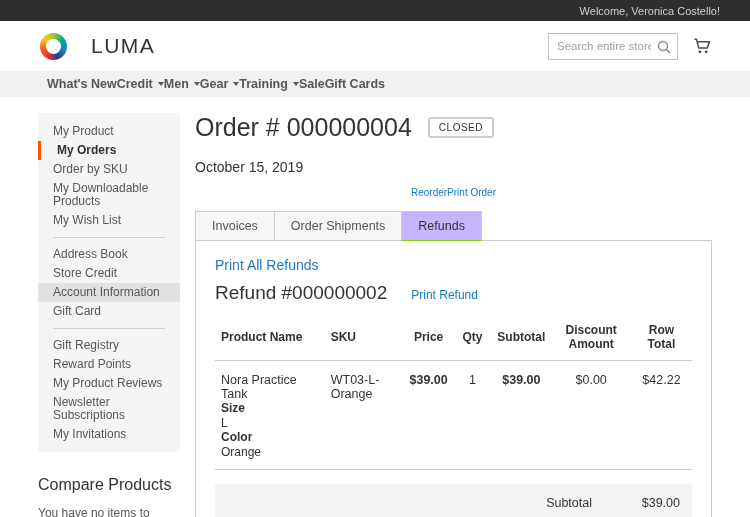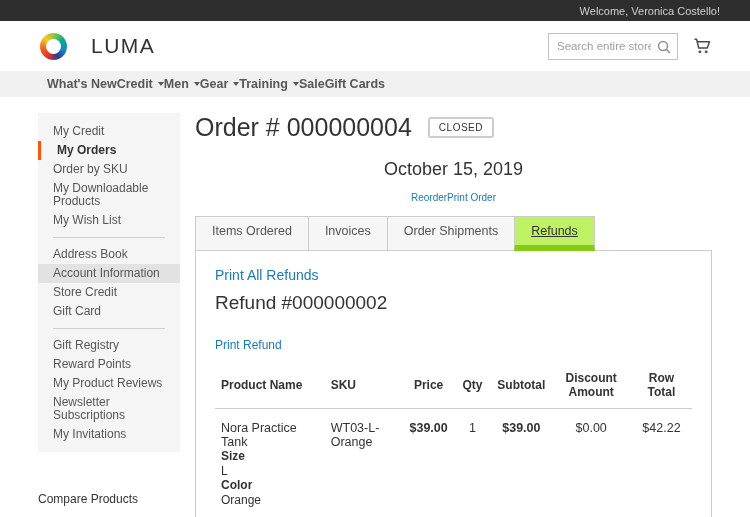--- a/index.html
+++ b/index.html
@@ -37,42 +37,42 @@
     border-right:3.5px solid transparent; border-top:4px solid #575757; display:inline-block; }
 
   
   .page { display:flex; padding:16px 38px 0 38px; gap:15px; }
   .sidebar { width:142px; flex-shrink:0; }
   .side-block { background:#f5f5f5; padding:9px 0 8px; }
   .side-item { font-size:12px; color:#575757; padding:3px 15px; cursor:pointer; line-height:13px; }
   .side-item.current { border-left:3px solid #ff5501; padding-left:16px; font-weight:bold; color:#333; }
   .side-item.hovered { background:#e2e2e2; }
   .side-divider { border-top:1px solid #d1d1d1; margin:7px 15px; }
-  .side-heading { font-size:12px; color:#333; font-weight:400; margin:40px 0 12px; }
+  .side-heading { font-size:16px; color:#333; font-weight:400; margin:24px 0 12px; }
   .side-text { font-size:12px; color:#575757; }
 
   
   .main { flex:1; min-width:0; }
   .order-header { display:flex; align-items:center; gap:16px; }
   .order-title { font-size:25px; font-weight:300; color:#333; }
   .status-badge { border:2px solid #ccc; border-radius:3px; font-size:10px; padding:3px 9px;
     color:#333; letter-spacing:0.5px; }
-  .order-date { font-size:18px; color:#333; margin:17px 0 12px;text-align:center; }
+  .order-date { font-size:14px; color:#333; margin:17px 0 12px; }
   .order-actions { display:flex; justify-content:center; font-size:10px; margin-bottom:13px; }
   a.lnk { color:#1979c3; text-decoration:none; cursor:pointer; }
 
   .tabs { display:flex; position:relative; z-index:2; margin-bottom:-1px; }
   .tab { border:1px solid #ccc; background:#f6f6f6; padding:7px 16px; font-size:12.5px;
     color:#555; margin-right:-1px; cursor:pointer; }
-  .tab.active { background:#bef264; border-bottom:6px solid #84cc16; color:#333;text-decoration:underline; }
+  .tab.active { background:#c4b5fd; border-bottom:1px solid #84cc16; color:#333; }
 
   .tab-content { border:1px solid #ccc; position:relative; z-index:1;
     padding:15px 19px 18px; min-height:283px; background:#fff; }
   .print-all { font-size:14px; display:inline-block; margin-bottom:9px; }
-  .refund-header { display:flex; align-items:baseline; gap:24px; margin-bottom:4px;flex-direction:column; }
+  .refund-header { display:flex; align-items:baseline; gap:24px; margin-bottom:4px; }
   .refund-title { font-size:19px; font-weight:300; color:#333; }
   .refund-header .lnk { font-size:12px; }
 
   table.items { width:100%; border-collapse:collapse; margin-top:10px; }
   table.items th { font-size:12px; font-weight:bold; color:#333; padding:9px 6px;
     border-bottom:1px solid #ccc; }
   table.items td { font-size:12.5px; color:#333; padding:12px 6px 10px; vertical-align:top;
     border-bottom:1px solid #ccc; }
   .al { text-align:left; } .ar { text-align:center; } .ac { text-align:center; }
   .col-name{width:24%;} .col-sku{width:17%;} .col-price{width:10%;} .col-qty{width:8%;}
@@ -143,29 +143,29 @@
     </span>
   <span class="nav-item">
       <span>Gift Cards</span>
     </span>
 </div>
 
 <div class="page">
 
   <div class="sidebar">
     <div class="side-block">
-      <div class="side-item">My Credit</div>
+      <div class="side-item">My Product</div>
       <div class="side-item current">My Orders</div>
       <div class="side-item">Order by SKU</div>
       <div class="side-item">My Downloadable Products</div>
       <div class="side-item">My Wish List</div>
       <div class="side-divider"></div>
       <div class="side-item">Address Book</div>
+      <div class="side-item">Store Credit</div>
       <div class="side-item hovered">Account Information</div>
-      <div class="side-item">Store Credit</div>
       <div class="side-item">Gift Card</div>
       <div class="side-divider"></div>
       <div class="side-item">Gift Registry</div>
       <div class="side-item">Reward Points</div>
       <div class="side-item">My Product Reviews</div>
       <div class="side-item">Newsletter Subscriptions</div>
       <div class="side-item">My Invitations</div>
     </div>
 
     <div class="side-heading">Compare Products</div>
@@ -178,21 +178,20 @@
       <span class="order-title">Order # 000000004</span>
       <span class="status-badge">CLOSED</span>
     </div>
     <div class="order-date">October 15, 2019</div>
     <div class="order-actions">
       <a class="lnk">Reorder</a>
       <a class="lnk">Print Order</a>
     </div>
 
     <div class="tabs">
-      <span class="tab">Items Ordered</span>
       <span class="tab">Invoices</span>
       <span class="tab">Order Shipments</span>
       <span class="tab active">Refunds</span>
     </div>
 
     <div class="tab-content">
       <a class="lnk print-all">Print All Refunds</a>
       <div class="refund-header">
         <span class="refund-title">Refund #000000002</span>
         <a class="lnk">Print Refund</a>

